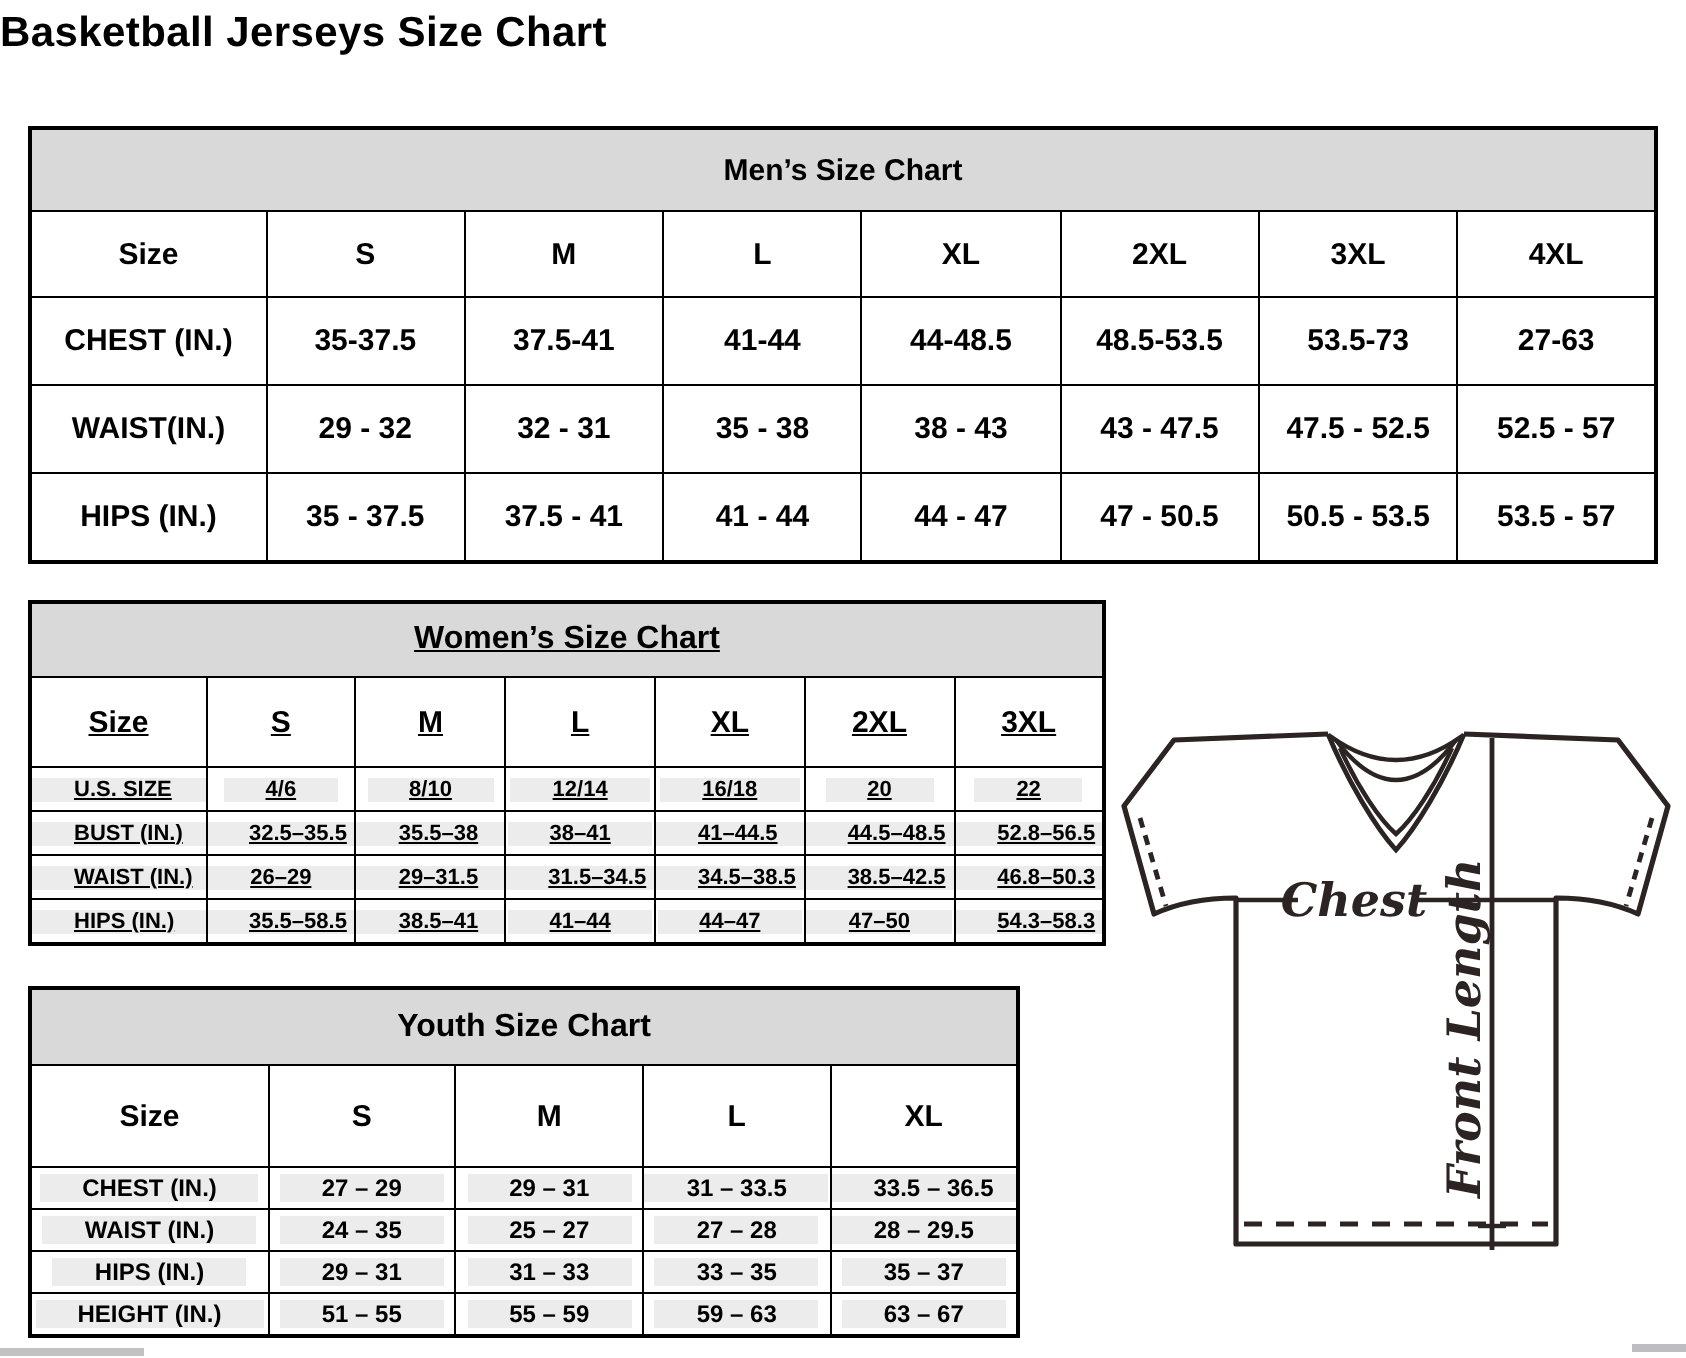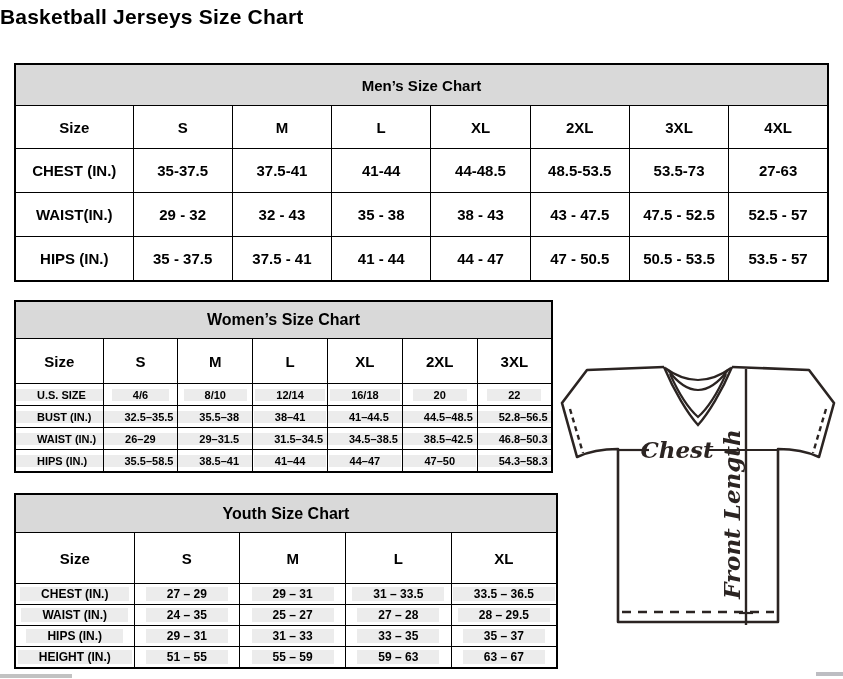--- a/index.html
+++ b/index.html
@@ -21,26 +21,26 @@
     padding:0;white-space:nowrap;overflow:hidden;
   }
   tr.band td{background:#d9d9d9;font-size:16px;border-bottom:1px solid #000;}
   
   #men-table{left:14px;top:63px;width:815px;}
   #men-table td{font-size:15px;}
   #men-table tr.band td{height:40px;}
   #men-table tr.sizes td{height:42px;}
   #men-table tr.data td{height:43px;}
   
-  #women-table{left:14px;top:300px;width:539px;}
+  #women-table{left:14px;top:300px;width:539px;text-decoration:underline;}
   #women-table tr.band td{height:36px;}
   #women-table tr.sizes td{height:44px;font-size:15px;}
   #women-table tr.data td{height:21px;font-size:11px;}
   
-  #youth-table{left:14px;top:493px;width:544px;}
+  #youth-table{left:14px;top:493px;width:496px;}
   #youth-table tr.band td{height:37px;}
   #youth-table tr.sizes td{height:50px;font-size:15px;}
   #youth-table tr.data td{height:20px;font-size:12px;}
   .hl{background:#ececec;padding:0 21px;}
   
   #jersey{position:absolute;left:556px;top:361px;width:284px;height:268px;}
   #jersey .line{stroke:#2b2422;fill:none;}
   #jersey text{
     font-family:"DejaVu Serif","Liberation Serif",serif;
     font-style:italic;font-weight:bold;fill:#2b2422;
@@ -86,21 +86,21 @@
     <td>37.5-41</td>
     <td>41-44</td>
     <td>44-48.5</td>
     <td>48.5-53.5</td>
     <td>53.5-73</td>
     <td>27-63</td>
   </tr>
   <tr class="data">
     <td>WAIST(IN.)</td>
     <td>29 - 32</td>
-    <td>32 - 43</td>
+    <td>32 - 31</td>
     <td>35 - 38</td>
     <td>38 - 43</td>
     <td>43 - 47.5</td>
     <td>47.5 - 52.5</td>
     <td>52.5 - 57</td>
   </tr>
   <tr class="data">
     <td>HIPS (IN.)</td>
     <td>35 - 37.5</td>
     <td>37.5 - 41</td>

